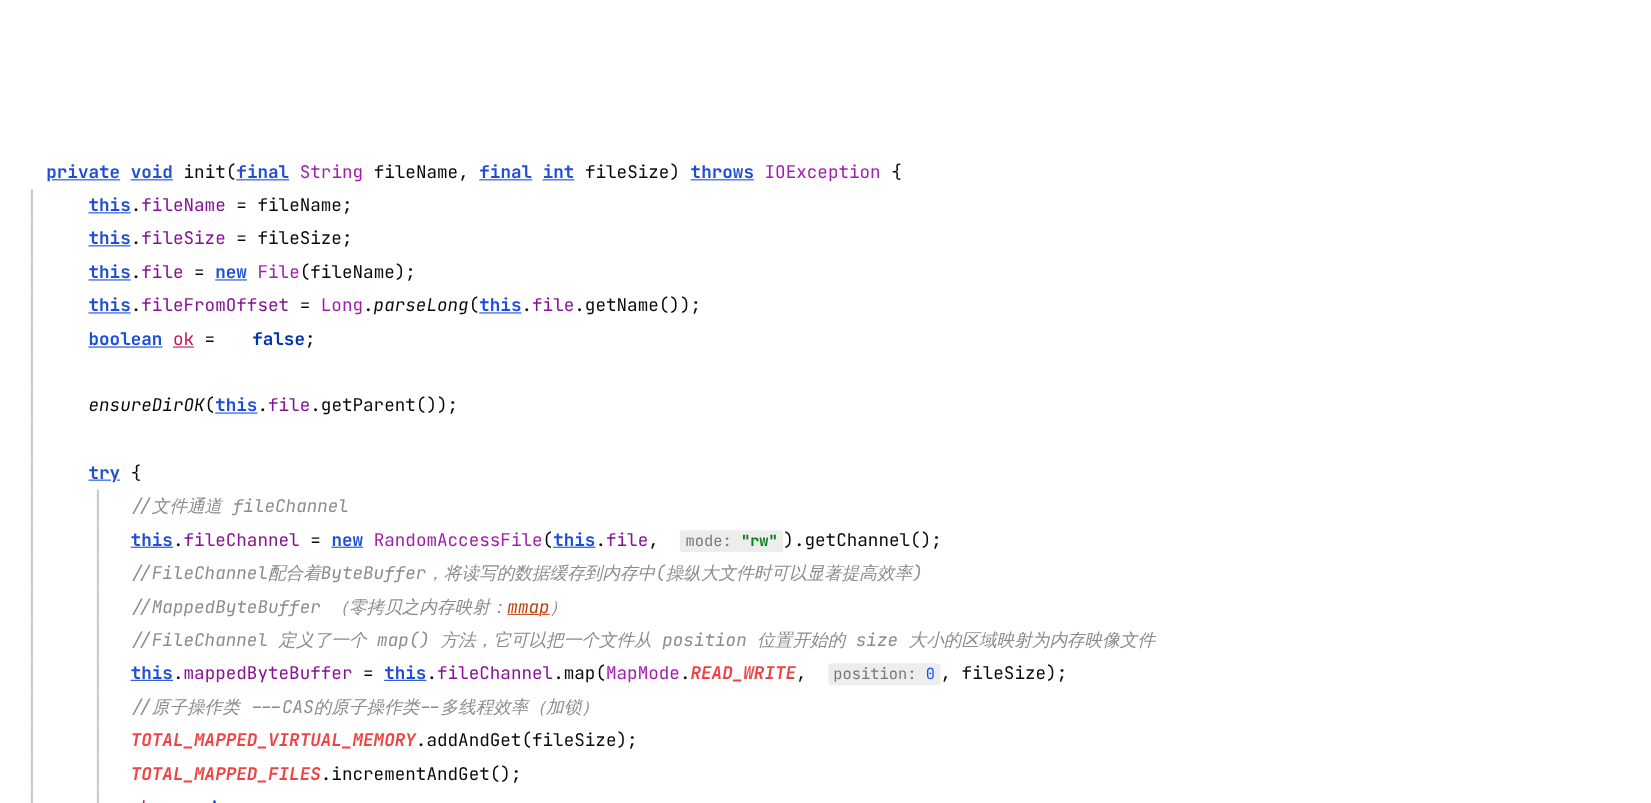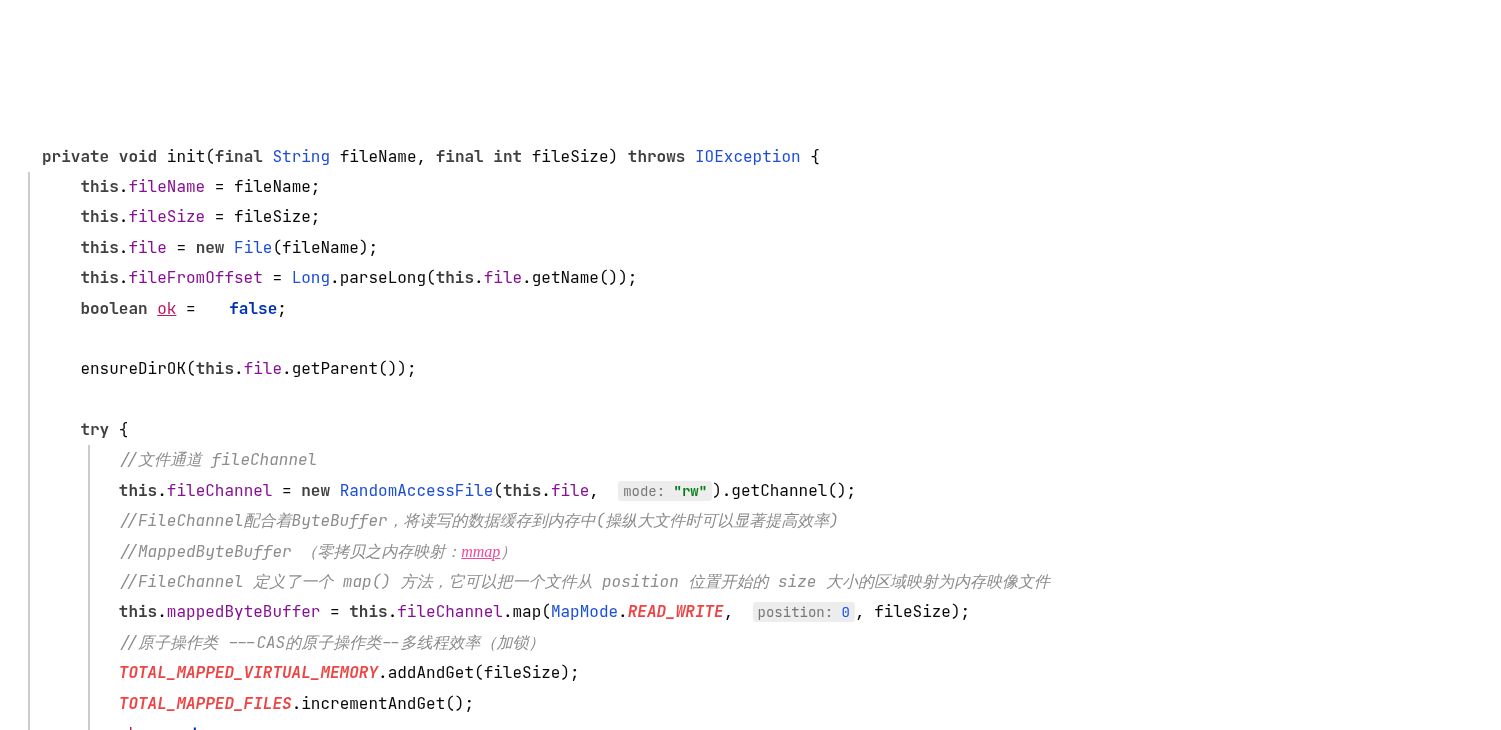--- a/index.html
+++ b/index.html
@@ -14,31 +14,31 @@
     overflow-x: auto;
   }
   .code-container {
     display: block;
   }
   .line {
     display: block;
     position: relative;
     padding-left: 12px;
   }
-  .kw { color: #404040; font-weight: bold; }
+  .kw { color: #1d4ed8; font-weight: bold; text-decoration: underline; }
   .kw-bool { color: #0033b3; font-weight: bold; margin-left: 24px; }
   .field { color: #871094; }
   .field-bi { color: #ef4444; font-weight: bold; font-style: italic; }
   .ident { color: #080808; }
   .ident-u { color: #be185d; text-decoration: underline; text-decoration-thickness: 1px; }
   .method { color: #080808; margin-top: 32px; }
-  .method-i { color: #080808; }
-  .type { color: #1d4ed8; text-align: center; }
+  .method-i { color: #080808; font-style: italic; }
+  .type { color: #a21caf; text-align: center; }
   .comment { color: #8c8c8c; font-style: italic; margin-top: 16px; }
-  .comment-u { color: #ec4899; font-style: italic; text-decoration: underline; text-decoration-thickness: 1px; font-family: Liberation Serif, serif; }
+  .comment-u { color: #c2410c; font-style: italic; text-decoration: underline; text-decoration-thickness: 1px; }
   .punct { color: #080808; }
   .hint {
     background: #ededed;
     color: #787878;
     font-size: 14px;
     padding: 1px 5px;
     border-radius: 3px;
     font-style: normal;
   }
   .hint-val { color: #067d17; font-weight: bold; }

